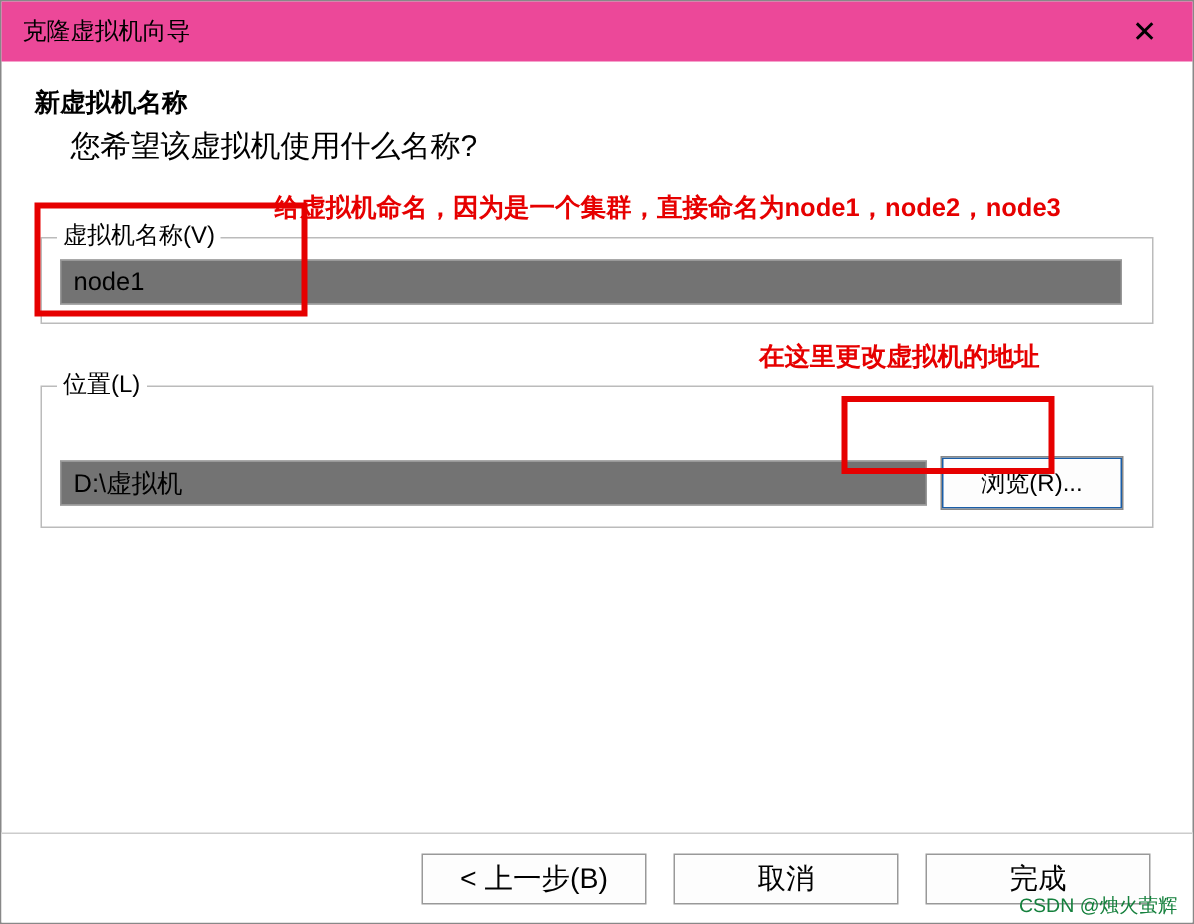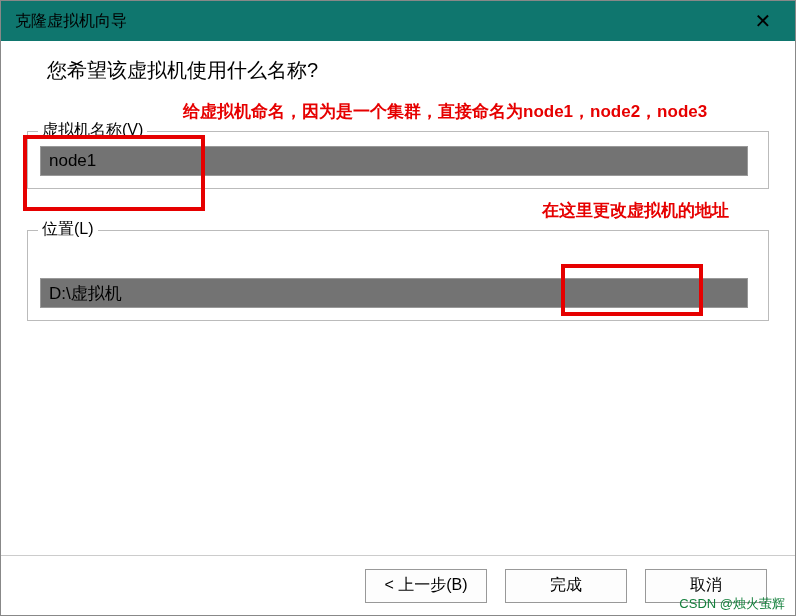--- a/index.html
+++ b/index.html
@@ -12,21 +12,21 @@
     }
     .window {
       width: 796px;
       height: 616px;
       background: #fff;
       position: relative;
       border: 1px solid #888;
     }
     .titlebar {
       height: 40px;
-      background: #0f766e;
+      background: #ec4899;
       display: flex;
       align-items: center;
       justify-content: space-between;
       padding: 0 14px;
       color: #000;
       font-size: 16px;
     }
     .close-btn {
       width: 36px;
       height: 36px;
@@ -54,21 +54,21 @@
       font-weight: bold;
       font-size: 17px;
     }
     .annotation1 {
       margin-left: 160px;
       margin-top: 16px;
       margin-bottom: 2px;
     }
     .annotation2 {
       text-align: right;
-      margin-right: 44px;
+      margin-right: 80px;
       margin-top: 10px;
       margin-bottom: 0;
     }
     .fieldset {
       border: 1px solid #bbb;
       margin: 8px 4px 8px 4px;
       padding: 14px 20px 12px 12px;
       position: relative;
     }
     .fieldset-legend {
@@ -133,25 +133,25 @@
       height: 60px;
       border-top: 1px solid #ccc;
       display: flex;
       justify-content: flex-end;
       align-items: center;
       padding-right: 28px;
       gap: 18px;
       background: #fff;
     }
     .footer-btn {
-      width: 122px;
+      width: 150px;
       height: 34px;
       background: #fdfdfd;
       border: 1px solid #999;
-      font-size: 16px;
+      font-size: 19px;
       cursor: pointer;
       font-family: inherit;
     }
     .watermark {
       position: absolute;
       bottom: 2px;
       right: 10px;
       font-size: 13px;
       color: #15803d;
       pointer-events: none;
@@ -163,42 +163,44 @@
 <div class="window">
 
   <div class="titlebar">
     <span>克隆虚拟机向导</span>
     <div class="close-btn">
       <span>✕</span>
     </div>
   </div>
 
   <div class="content">
+    <div class="heading">新虚拟机名称</div>
     <div class="subheading">您希望该虚拟机使用什么名称?</div>
 
     <div class="annotation-red annotation1">给虚拟机命名，因为是一个集群，直接命名为node1，node2，node3</div>
 
     <div class="fieldset">
       <div class="fieldset-legend">虚拟机名称(V)</div>
       <input type="text" class="text-input" value="node1" style="">
     </div>
 
     <div class="annotation-red annotation2">在这里更改虚拟机的地址</div>
 
     <div class="fieldset">
       <div class="fieldset-legend">位置(L)</div>
       <div class="location-row">
         <input type="text" class="text-input" value="D:\虚拟机" style="">
+        <button class="browse-btn">浏览(R)...</button>
       </div>
     </div>
   </div>
 
   <div class="highlight-box-1"></div>
   <div class="highlight-box-2"></div>
 
   <div class="footer">
     <button class="footer-btn">&lt; 上一步(B)</button>
+    <button class="footer-btn">取消</button>
     <button class="footer-btn">完成</button>
-    <button class="footer-btn">取消</button>
   </div>
 
   <div class="watermark">CSDN @烛火萤辉</div>
 </div>
 
 </body></html>

